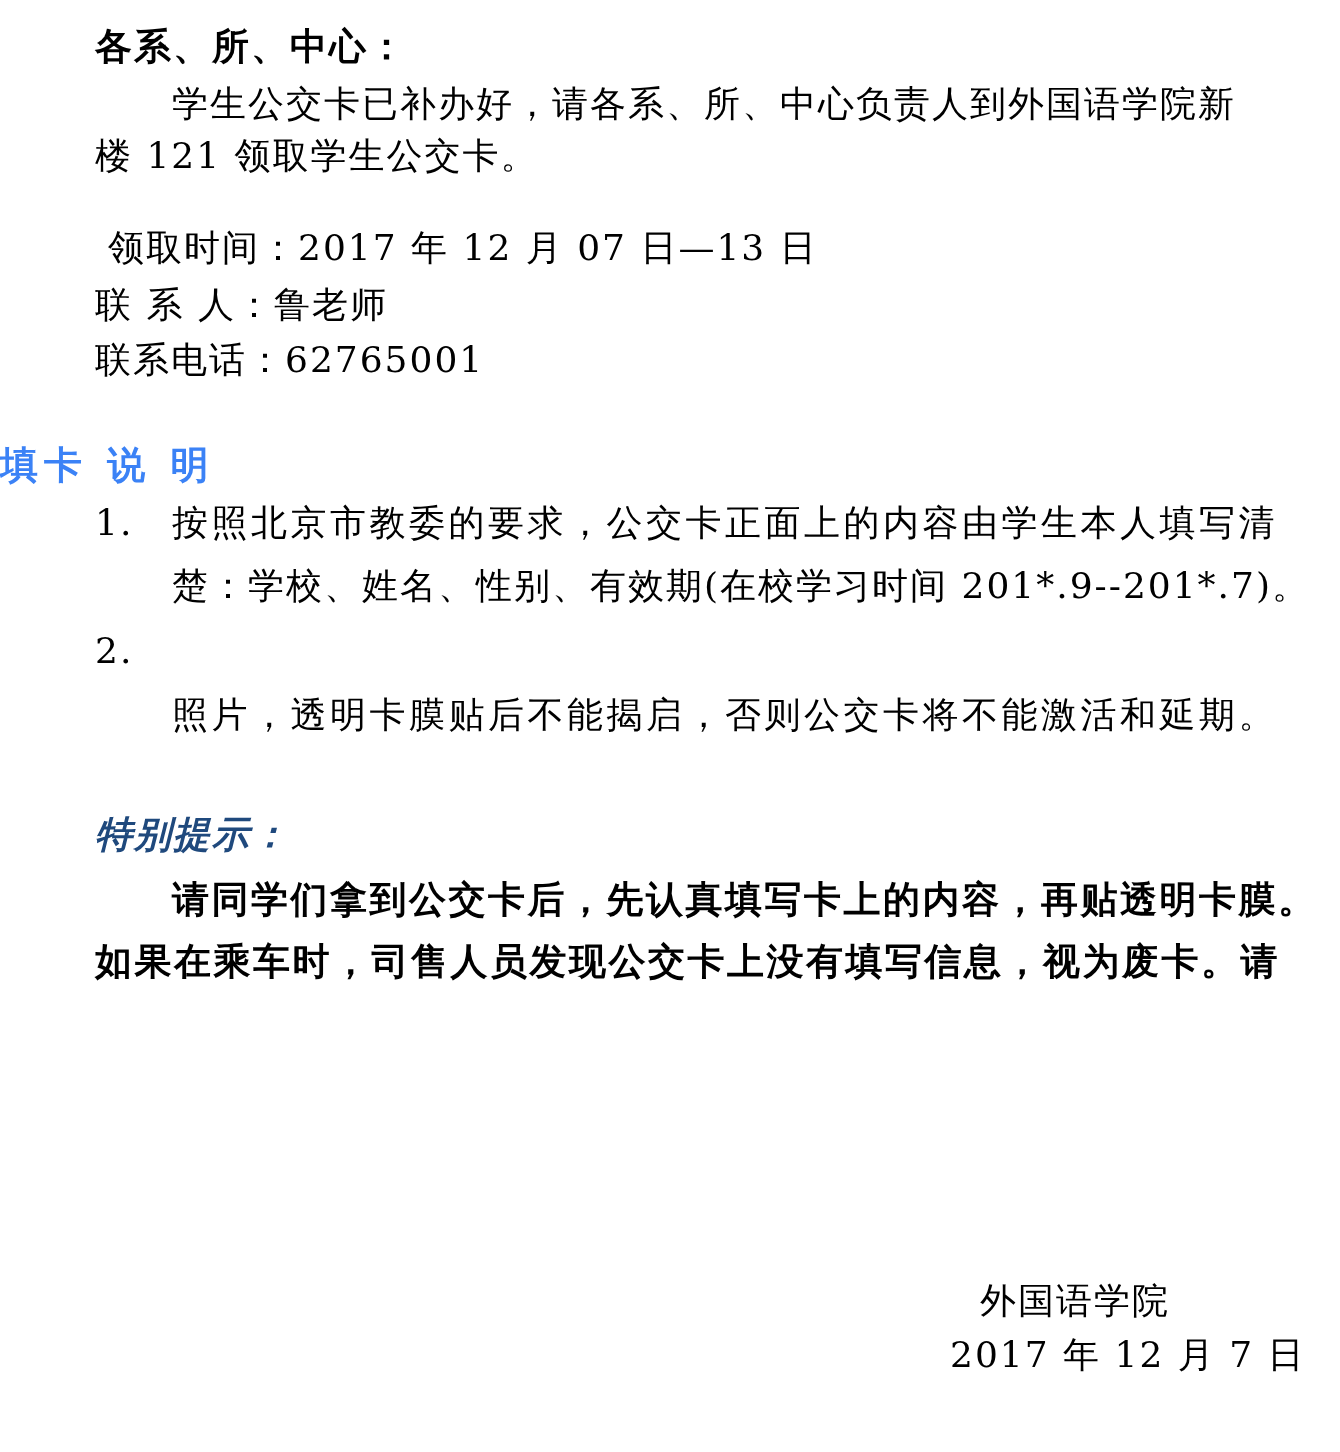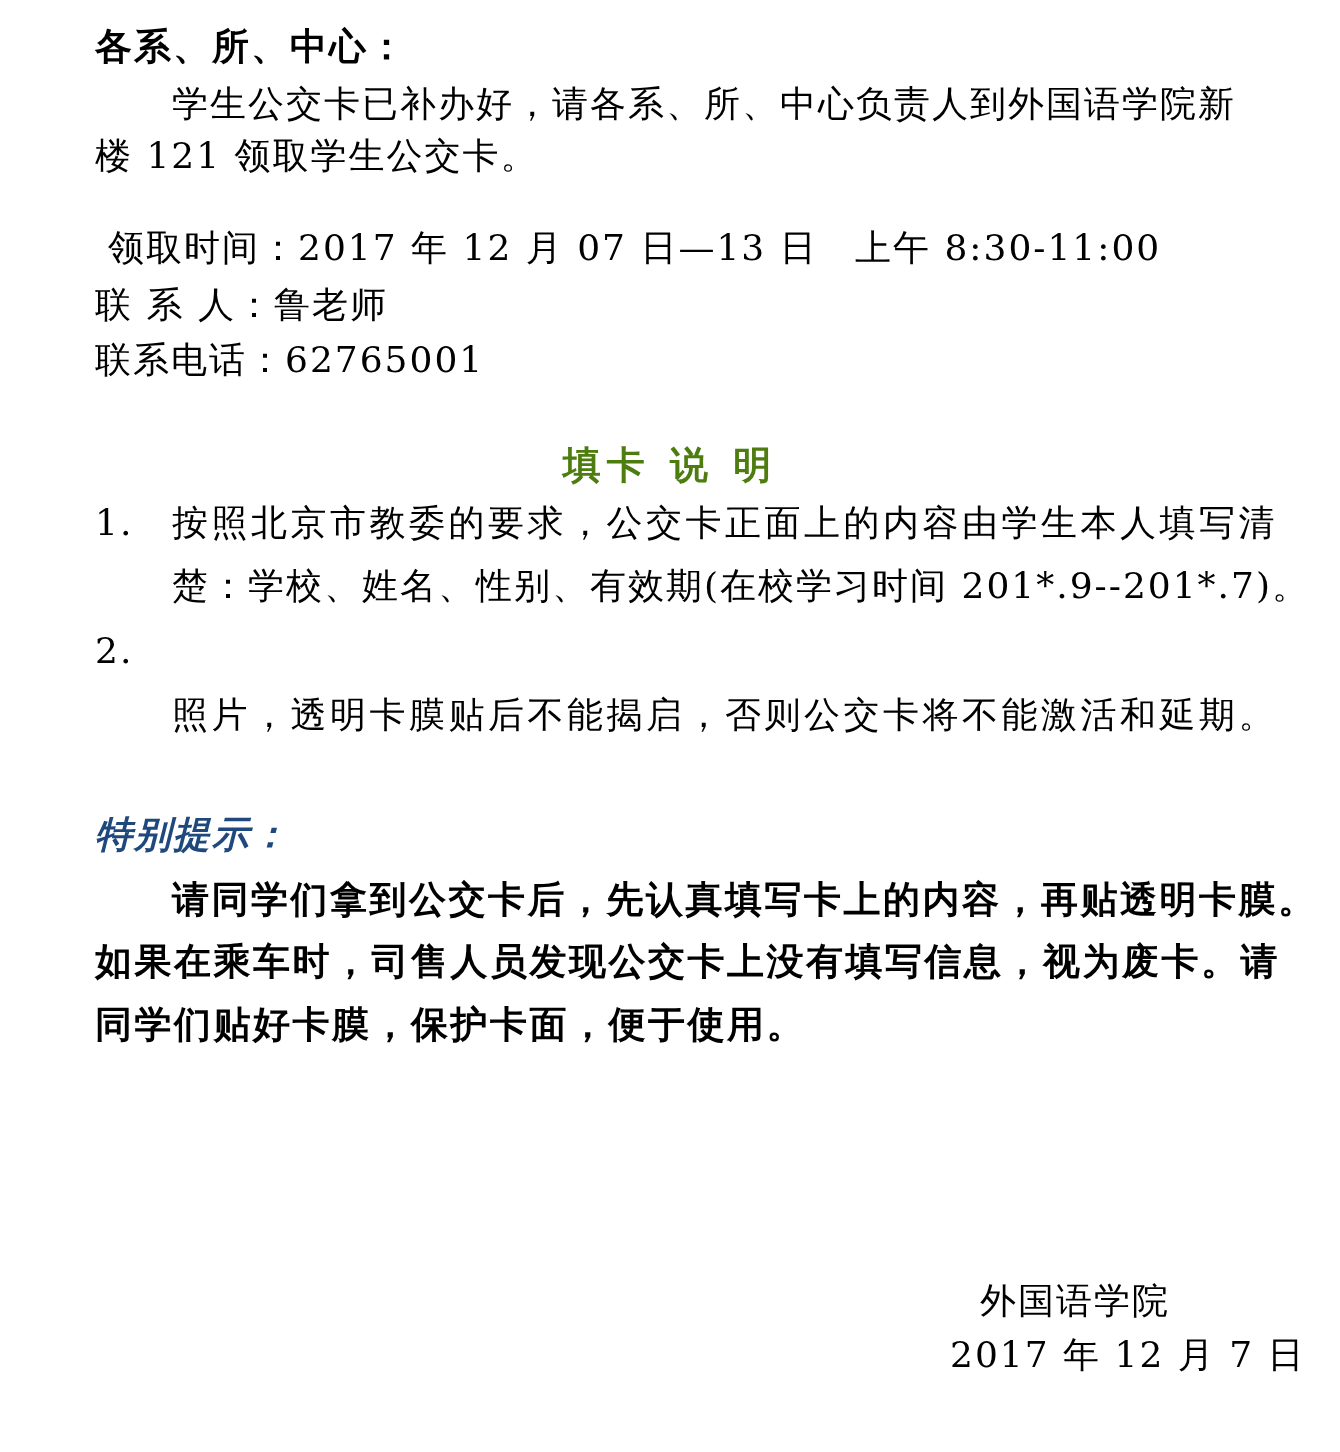--- a/index.html
+++ b/index.html
@@ -23,58 +23,56 @@
     line-height: 1.1;
     letter-spacing: 2px;
   }
   .bold { font-weight: bold; }
   .blue { color: #1F497D; }
   .wide { letter-spacing: 3.5px; }
   .title-line {
     position: absolute;
     left: 0;
     width: 100%;
-    text-align: center;
+    text-align: left;
     font-size: 38px;
     font-weight: bold;
-    color: #4d7c0f;
+    color: #3b82f6;
     letter-spacing: 6px;
     white-space: pre;
   }
   .heading { font-size: 37px; }
   .bigbold { font-size: 37px; font-weight: bold; letter-spacing: 2.5px; }
 </style>
 </head>
 <body>
 
 <div class="page">
 
   <div class="line bold heading" style="left:95px; top:26px;text-align:center;">各系、所、中心：</div>
 
   <div class="line" style="left:172px; top:84px;">学生公交卡已补办好，请各系、所、中心负责人到外国语学院新</div>
   <div class="line" style="left:95px; top:136px;">楼 121 领取学生公交卡。</div>
 
   <div class="line" style="left:95px; top:228px;margin-left:13px;"><span>领取时间：</span><span>2017 年 12 月 07 日—13 日</span></div>
-  <div class="line" style="left:855px; top:228px;">上午 8:30-11:00</div>
 
   <div class="line" style="left:95px; top:285px;"><span>联 系 人：</span><span>鲁老师</span></div>
 
   <div class="line" style="left:95px; top:340px;"><span>联系电话：</span><span>62765001</span></div>
 
   <div class="title-line" style="top:440px;">填卡 说 明</div>
 
   <div class="line" style="left:95px; top:503px;">1.</div>
   <div class="line wide" style="left:172px; top:503px;">按照北京市教委的要求，公交卡正面上的内容由学生本人填写清</div>
   <div class="line" style="left:172px; top:566px;">楚：学校、姓名、性别、有效期(在校学习时间 201*.9--201*.7)。</div>
 
   <div class="line" style="left:95px; top:631px;">2.</div>
   <div class="line wide" style="left:172px; top:695px;">照片，透明卡膜贴后不能揭启，否则公交卡将不能激活和延期。</div>
 
   <div class="line bold blue heading" style="left:95px; top:814px;font-style:italic;">特别提示：</div>
 
   <div class="line bigbold" style="left:172px; top:879px;">请同学们拿到公交卡后，先认真填写卡上的内容，再贴透明卡膜。</div>
   <div class="line bigbold" style="left:95px; top:941px;">如果在乘车时，司售人员发现公交卡上没有填写信息，视为废卡。请</div>
-  <div class="line bigbold" style="left:95px; top:1004px;">同学们贴好卡膜，保护卡面，便于使用。</div>
 
   <div class="line" style="left:980px; top:1281px;">外国语学院</div>
   <div class="line" style="left:950px; top:1335px;">2017 年 12 月 7 日</div>
 
 </div>
 
 </body></html>

